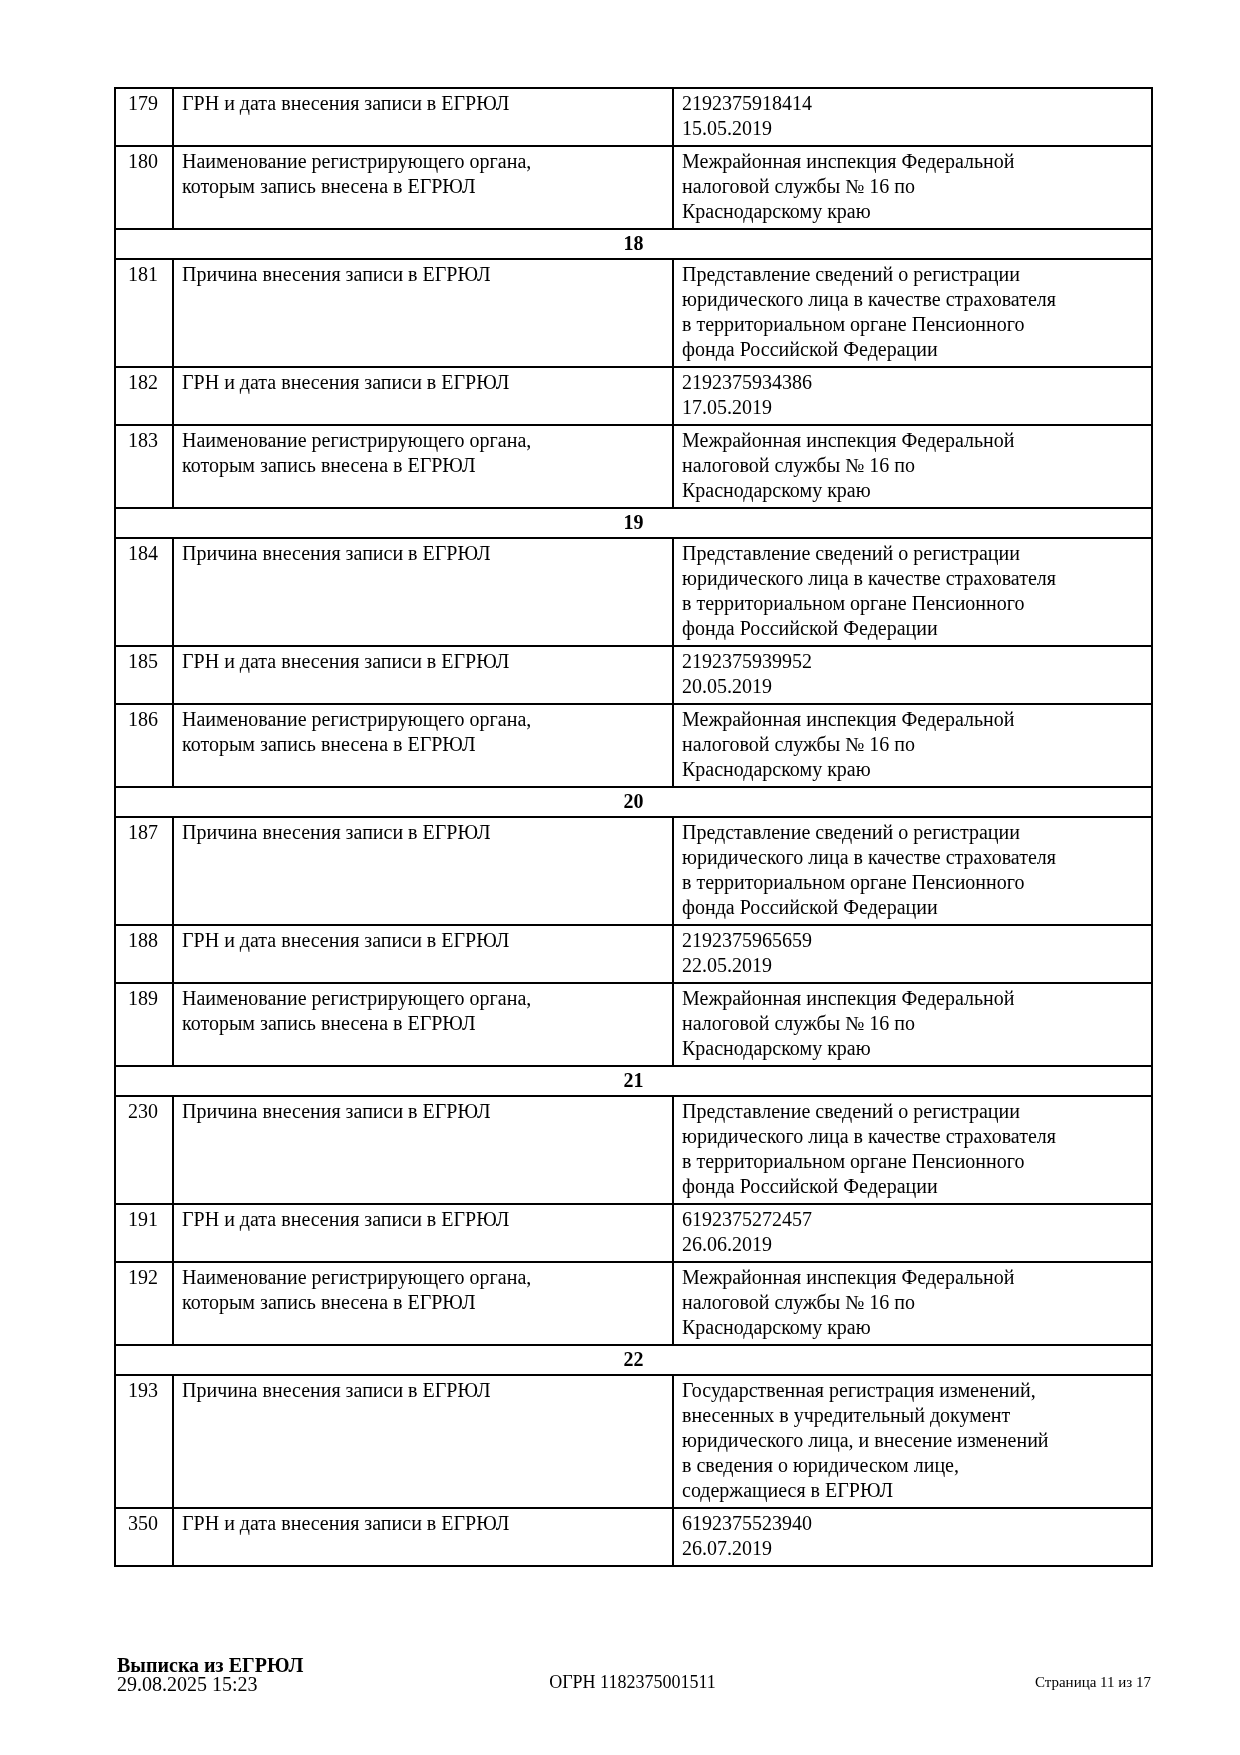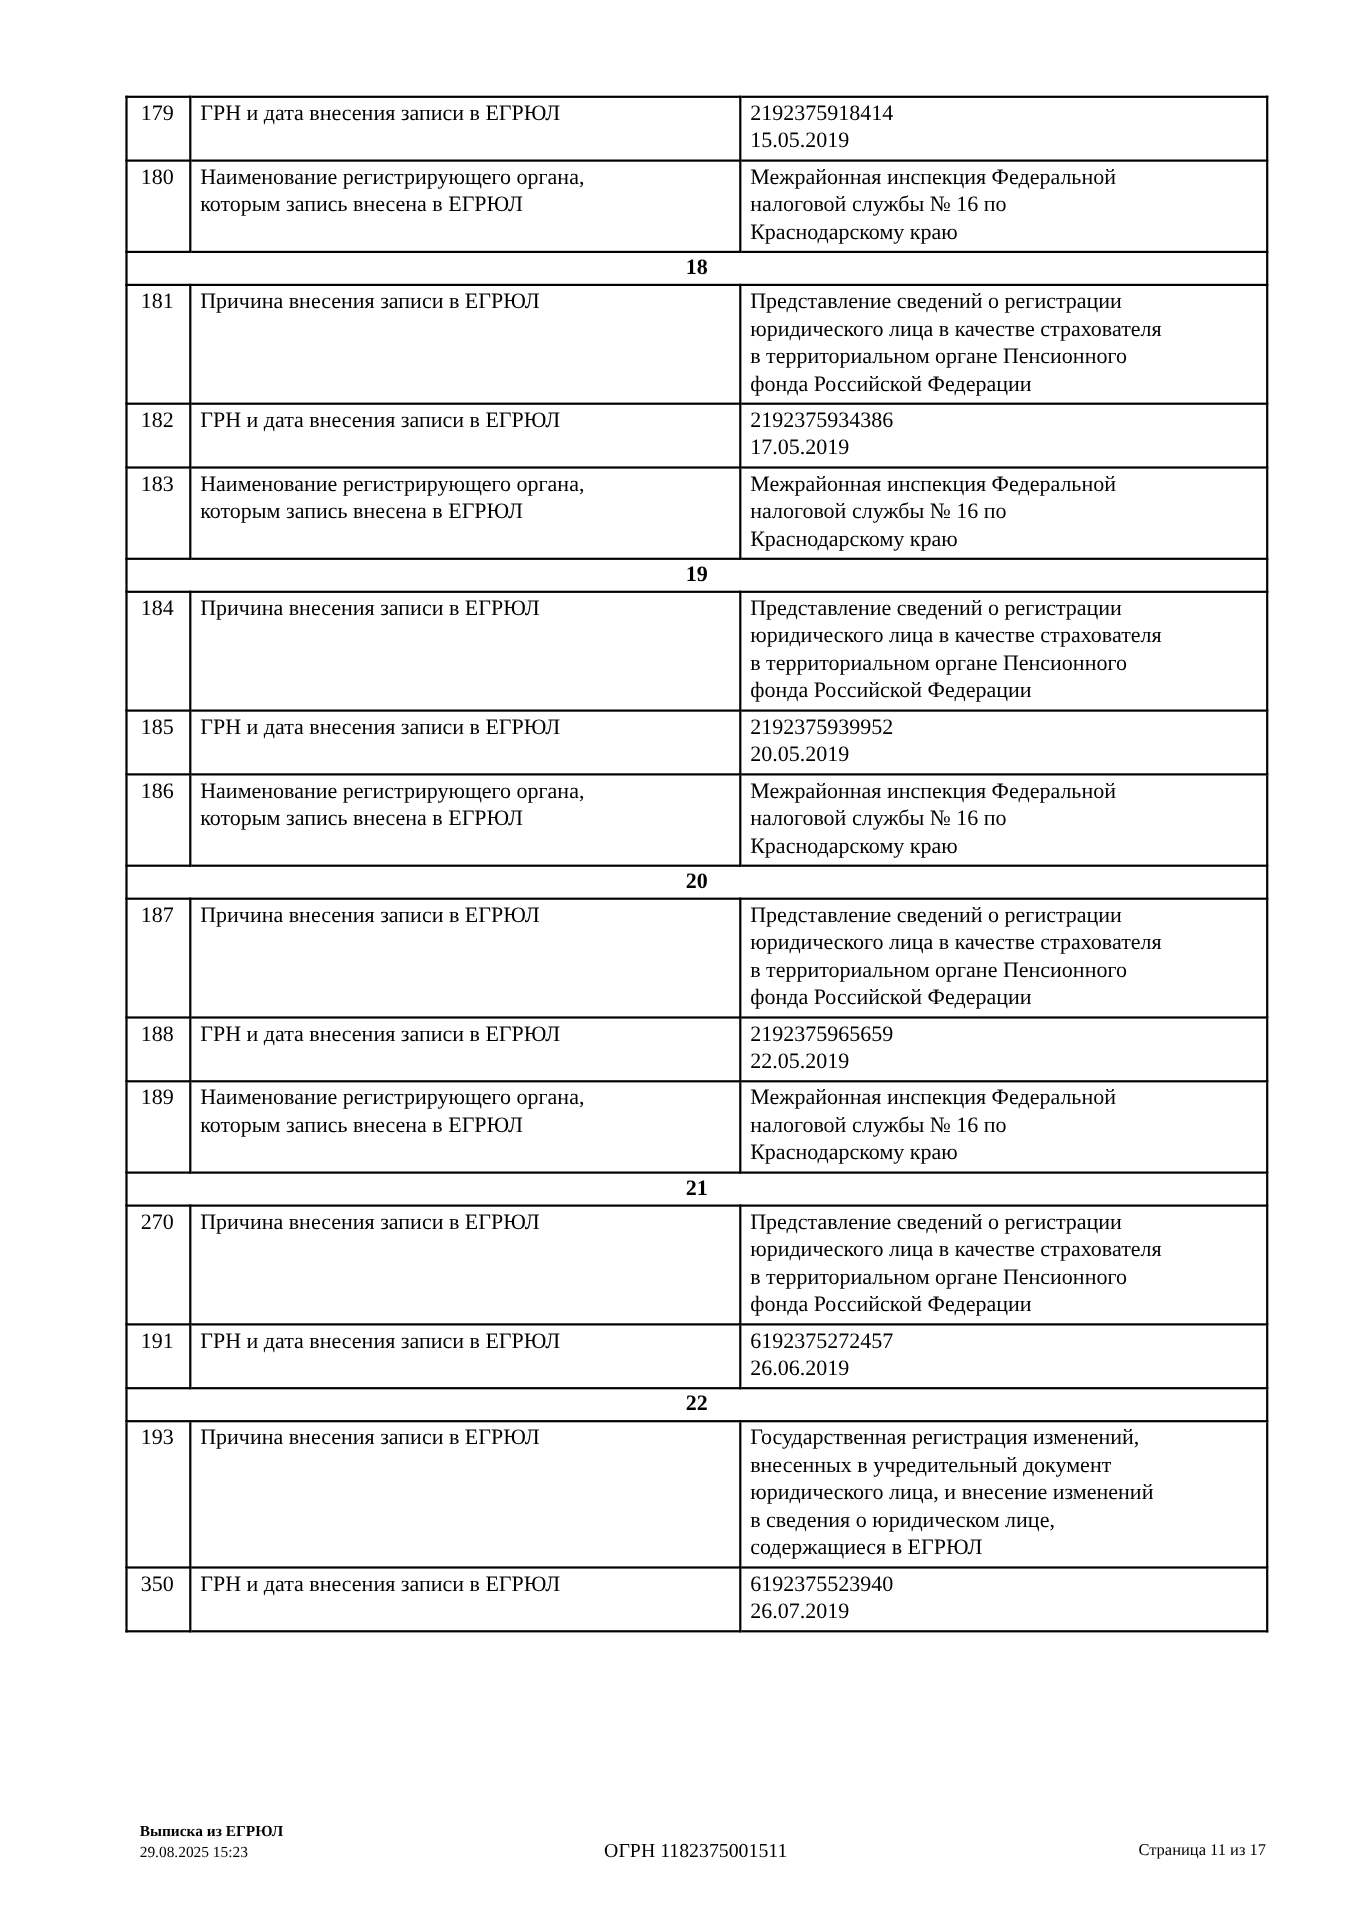--- a/index.html
+++ b/index.html
@@ -42,23 +42,23 @@
     font-weight: bold;
     padding: 1px 2px 2px 2px;
     white-space: normal;
   }
   .col-num   { width: 58px; }
   .col-label { width: 500px; }
   .col-value { width: 479px; }
 
   .footer-left {
     position: absolute;
-    left: 127px;
+    left: 117px;
     top: 1656px;
-    font-size: 14px;
+    font-size: 20px;
     line-height: 19px;
   }
   .footer-left .doc-title {
     font-weight: bold;
   }
   .footer-center {
     position: absolute;
     left: 114px;
     top: 1673px;
     width: 1037px;
@@ -171,32 +171,40 @@
         <td class="label-cell">Наименование регистрирующего органа,
 которым запись внесена в ЕГРЮЛ</td>
         <td class="value-cell">Межрайонная инспекция Федеральной
 налоговой службы № 16 по
 Краснодарскому краю</td>
       </tr>
       <tr>
         <td colspan="3" class="section-cell">21</td>
       </tr>
       <tr>
-        <td class="num-cell">270</td>
+        <td class="num-cell">230</td>
         <td class="label-cell">Причина внесения записи в ЕГРЮЛ</td>
         <td class="value-cell">Представление сведений о регистрации
 юридического лица в качестве страхователя
 в территориальном органе Пенсионного
 фонда Российской Федерации</td>
       </tr>
       <tr>
         <td class="num-cell">191</td>
         <td class="label-cell">ГРН и дата внесения записи в ЕГРЮЛ</td>
         <td class="value-cell">6192375272457
 26.06.2019</td>
+      </tr>
+      <tr>
+        <td class="num-cell">192</td>
+        <td class="label-cell">Наименование регистрирующего органа,
+которым запись внесена в ЕГРЮЛ</td>
+        <td class="value-cell">Межрайонная инспекция Федеральной
+налоговой службы № 16 по
+Краснодарскому краю</td>
       </tr>
       <tr>
         <td colspan="3" class="section-cell">22</td>
       </tr>
       <tr>
         <td class="num-cell">193</td>
         <td class="label-cell">Причина внесения записи в ЕГРЮЛ</td>
         <td class="value-cell">Государственная регистрация изменений,
 внесенных в учредительный документ
 юридического лица, и внесение изменений

